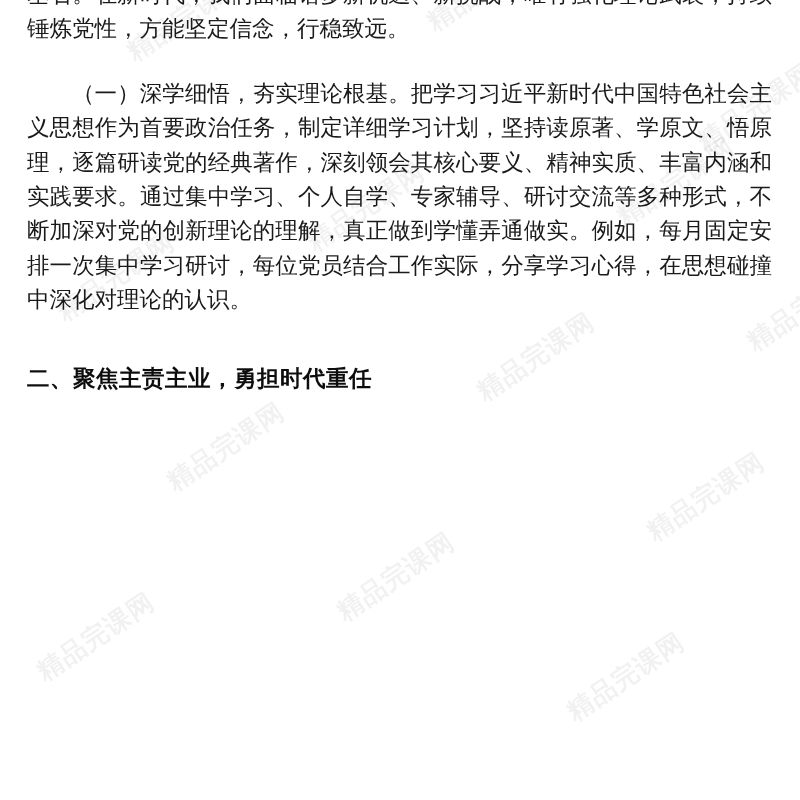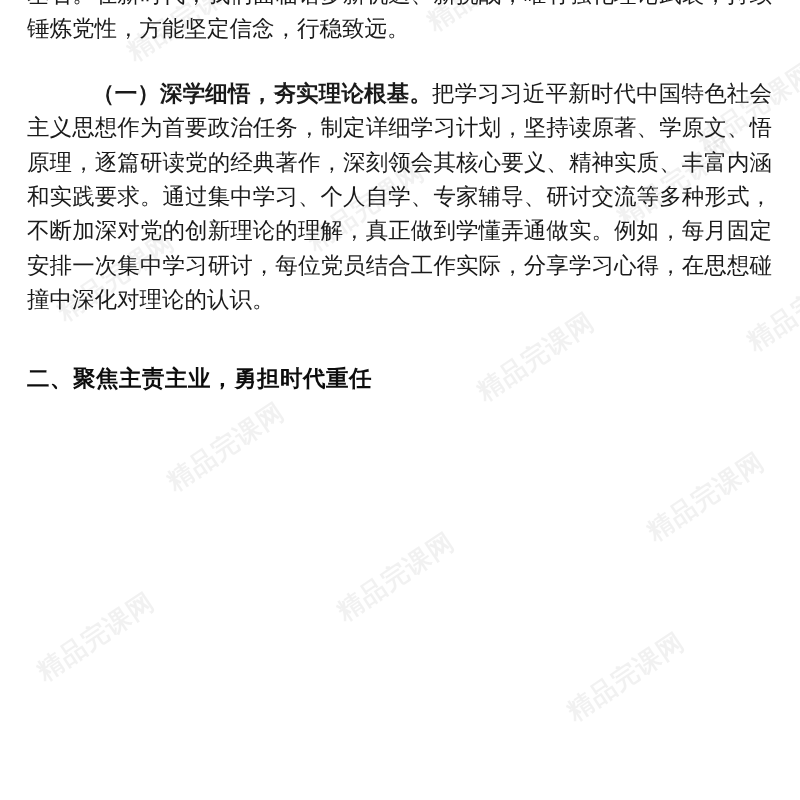--- a/index.html
+++ b/index.html
@@ -66,22 +66,21 @@
     word-break: break-all;
     font-family: "DejaVu Serif", "Liberation Serif", serif;
     -webkit-font-smoothing: antialiased;
   }
 
   p.indent {
     text-indent: 45px;
   }
 
   .lead {
-    font-weight: 700;
-    margin-left: 20px;
+    font-weight: 400;
   }
   p.gap-md { margin-top: 30px; }
 
   h2.section-heading {
     margin: 0;
     margin-top: 44px;
     font-size: 22.5px;
     line-height: 34.4px;
     font-weight: 700;
     color: #0d0d0d;

